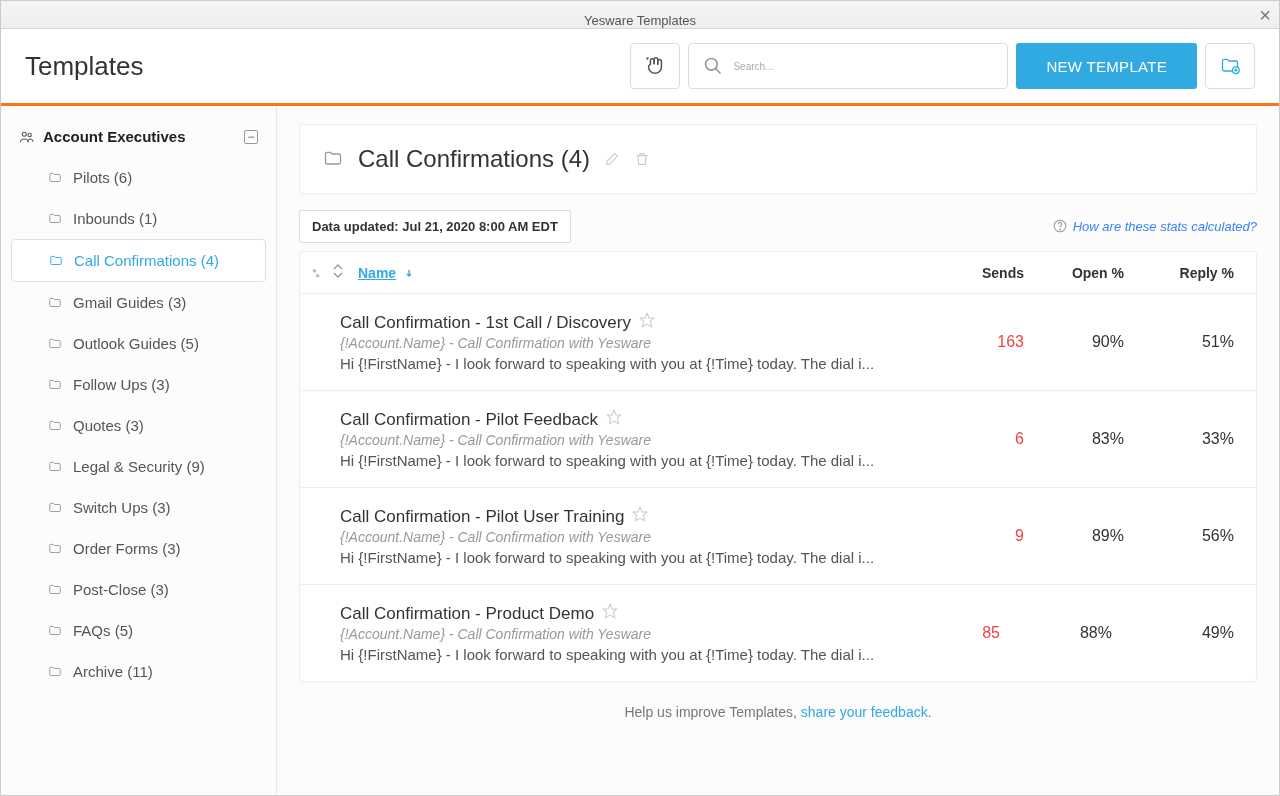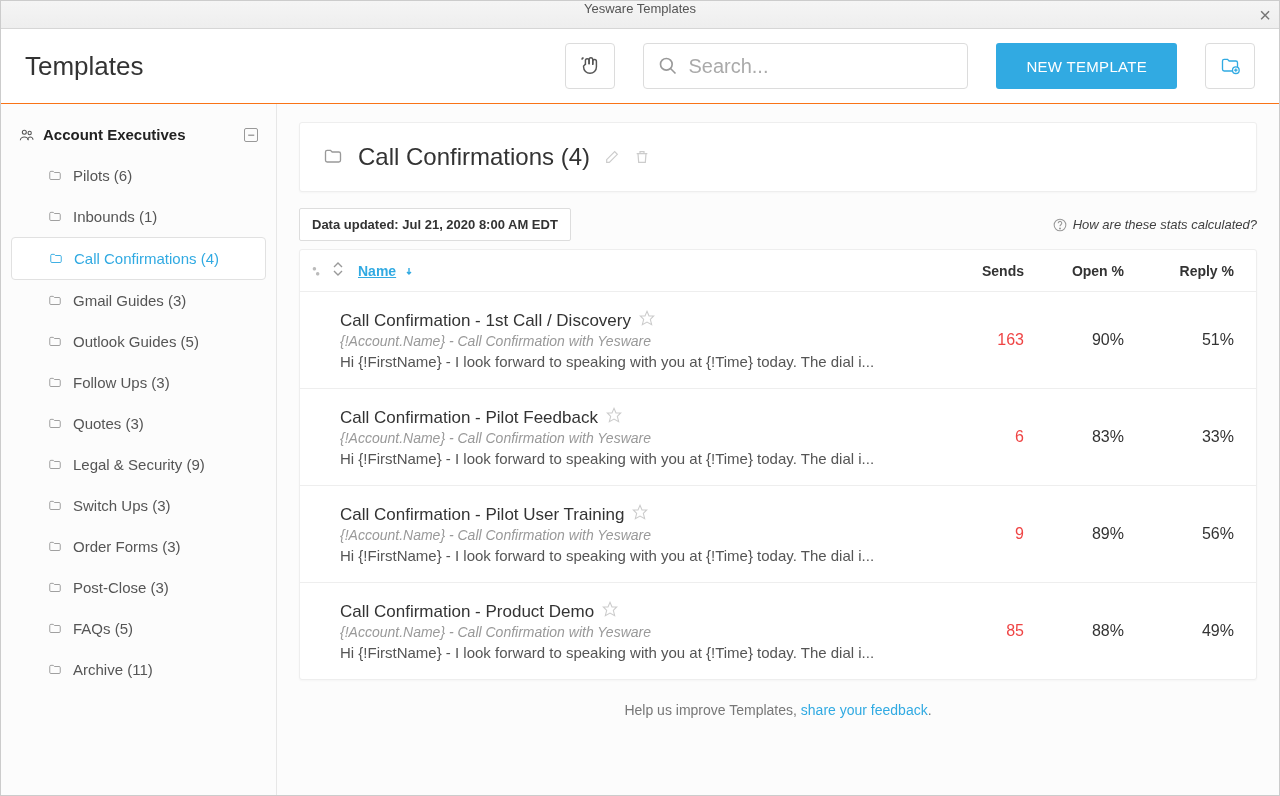--- a/index.html
+++ b/index.html
@@ -16,42 +16,42 @@
     background: #fff;
     height: 100%;
     display: flex;
     flex-direction: column;
   }
   .titlebar {
     height: 28px;
     background: linear-gradient(#f5f5f5, #eee);
     border-bottom: 1px solid #d6d6d6;
     display: flex;
-    align-items: flex-start;
+    align-items: flex-end;
     justify-content: center;
     position: relative;
     font-size: 13px;
     color: #555;
   }
   .titlebar-close {
     position: absolute;
     right: 8px;
     top: 50%;
     transform: translateY(-50%);
     font-size: 20px;
     color: #777;
     cursor: pointer;
     line-height: 1;
   }
   .toolbar {
     display: flex;
     align-items: center;
     padding: 14px 24px;
-    border-bottom: 1px solid #f97316;
-    gap: 28px;
+    border-bottom: 3px solid #f97316;
+    gap: 8px;
   }
   .toolbar h1 {
     font-size: 26px;
     font-weight: 400;
     color: #333;
     flex: 0 0 auto;
   }
   .toolbar-spacer { flex: 1; }
   .icon-btn {
     width: 50px;
@@ -72,21 +72,21 @@
     border-radius: 4px;
     display: flex;
     align-items: center;
     padding: 0 14px;
     gap: 10px;
     color: #999;
   }
   .search-box input {
     border: none;
     outline: none;
-    font-size: 20px;
+    font-size: 10px;
     flex: 1;
     color: #333;
   }
   .search-box input::placeholder { color: #aaa; }
   .new-template-btn {
     height: 46px;
     padding: 0 30px;
     background: #31aae2;
     color: #fff;
     border: none;
@@ -181,23 +181,23 @@
     font-size: 13px;
     font-weight: 600;
     color: #333;
     padding: 8px 12px;
     border-radius: 2px;
   }
   .meta-row .help {
     margin-left: auto;
     font-size: 13px;
     font-style: italic;
-    color: #404040;
-    display: flex;
-    align-items: flex-end;
+    color: #3b82f6;
+    display: flex;
+    align-items: flex-start;
     gap: 6px;
     cursor: pointer;
   }
   .table {
     margin-top: 8px;
     background: #fff;
     border: 1px solid #eee;
     border-radius: 3px;
     box-shadow: 0 1px 2px rgba(0,0,0,0.03);
   }
@@ -226,21 +226,21 @@
   .th-name { color: #31aae2; flex: 1; display:flex; align-items:center; gap:8px;text-decoration:underline;}
   .th-sends { width: 90px; text-align: right; }
   .th-open { width: 100px; text-align: right; }
   .th-reply { width: 110px; text-align: right; }
   .trow {
     display: flex;
     align-items: center;
     border-bottom: 1px solid #eee;
     padding: 18px 22px 18px 40px;
   }
-  .trow:last-child { border-bottom: none; }
+  .trow:last-child { border-bottom: none; gap: 12px; }
   .trow .tcell-main { flex: 1; min-width:0; }
   .trow .title-line { display:flex; align-items:center; gap:8px; font-size:17px; color:#333; }
   .trow .star { color:#ccc; cursor:pointer; }
   .trow .subject { font-size:14px; font-style:italic; color:#999; margin-top:2px; }
   .trow .preview { font-size:15px; color:#555; margin-top:4px; white-space:nowrap; overflow:hidden; text-overflow:ellipsis; }
   .trow .cell-num { width: 90px; text-align: right; font-size:16px; color:#ef4444; }
   .trow .cell-open { width: 100px; text-align: right; font-size:16px; }
   .trow .cell-reply { width: 110px; text-align: right; font-size:16px; }
   .feedback {
     text-align: center;

